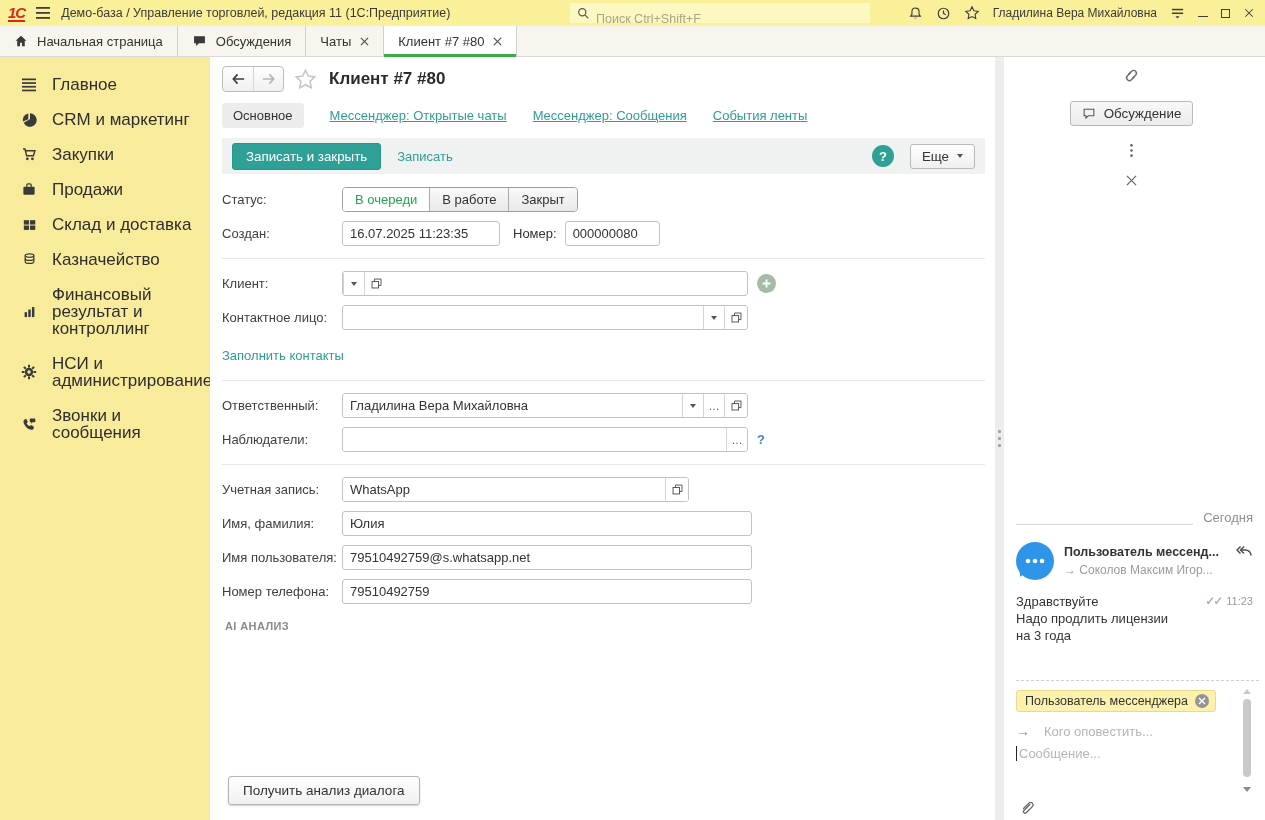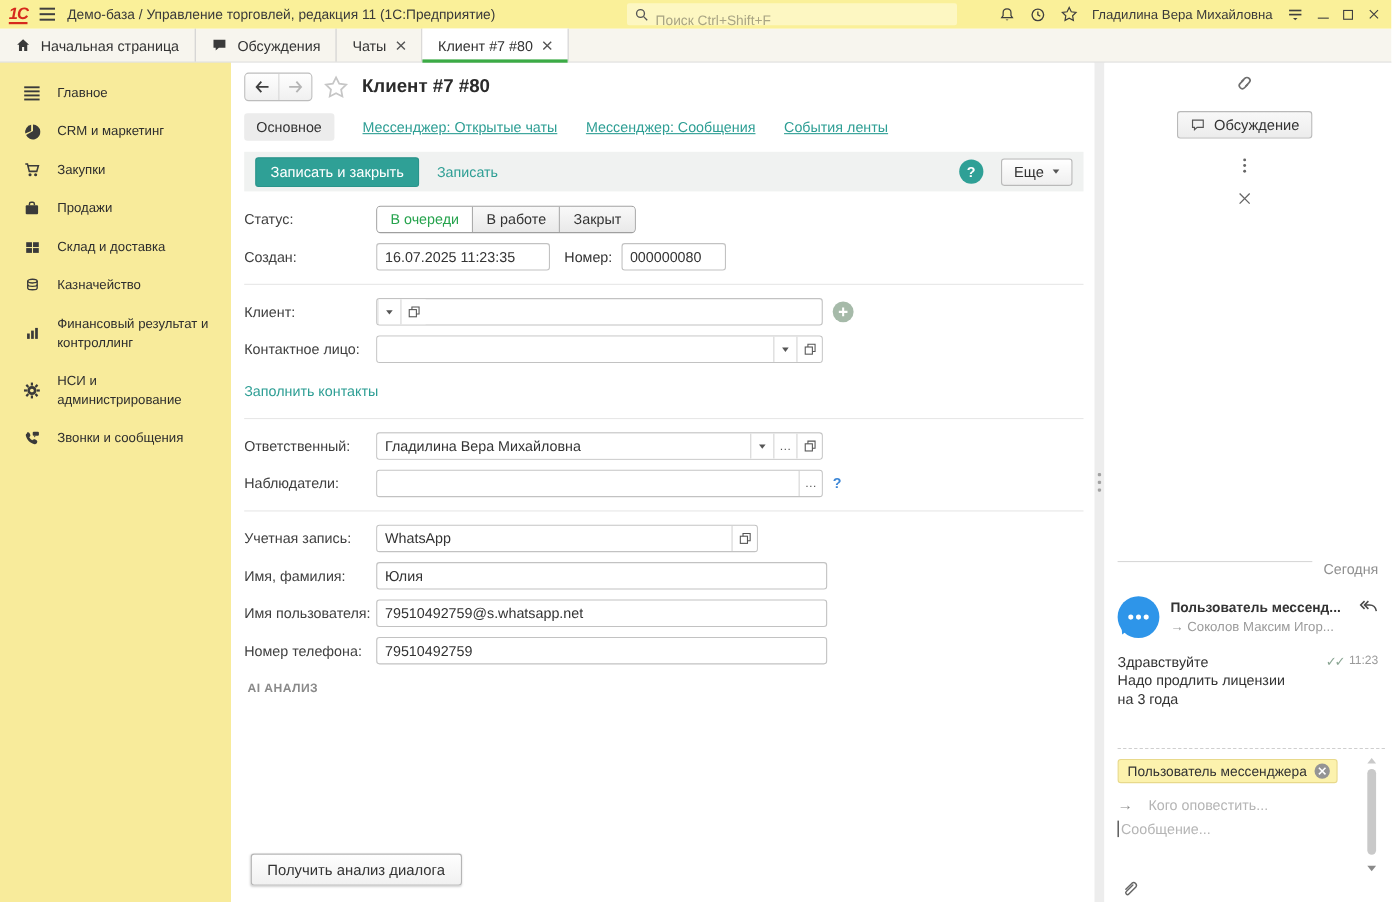--- a/index.html
+++ b/index.html
@@ -29,21 +29,21 @@
   .tab { display:flex; align-items:center; gap:9px; padding:0 14px; border-right:1px solid #cfcfcf;
          color:#333; position:relative; white-space:nowrap; }
   .tab.active { background:#fff; }
   .tab.active::after { content:""; position:absolute; left:0; right:0; bottom:-1px; height:3px; background:#3bab45; }
 
   
   .content { display:flex; height:763px; }
 
   .sidebar { width:210px; background:#f8eb9b; padding-top:10px; flex-shrink:0; }
   .side-item { display:flex; align-items:center; gap:13px; padding:9px 8px 9px 19px;
-               font-size:12px; color:#2e2e2e; line-height:17px; cursor:default; }
+               font-size:17px; color:#2e2e2e; line-height:17px; cursor:default; }
   .side-item .icn { width:20px; }
 
   .main { flex:1; min-width:0; background:#fff; display:flex; flex-direction:column; padding:5px 0 0 12px; }
   .header-row { display:flex; align-items:center; gap:10px; height:34px; }
   .navbtns { display:flex; border:1px solid #bdbdbd; border-radius:4px; overflow:hidden;
              background:linear-gradient(#fefefe,#f0f0f0); }
   .navbtn { width:30px; height:24px; display:flex; align-items:center; justify-content:center; }
   .navbtn + .navbtn { border-left:1px solid #d8d8d8; }
   .page-title { font-size:17px; color:#2b2b2b; margin-left:2px; white-space:nowrap; }
 
@@ -97,21 +97,21 @@
   .rpanel { width:261px; flex-shrink:0; background:#fff; display:flex; flex-direction:column; min-height:0; }
   .rp-header { display:flex; align-items:center; justify-content:flex-end; gap:17px;
                padding:10px 14px 4px 8px;flex-direction:column; }
   .rp-btn-discussion { display:flex; align-items:center; gap:8px; border:1px solid #b9b9b9; border-radius:3px;
                background:linear-gradient(#f8f8f8,#ececec); padding:4px 11px; color:#333; }
   .rp-search { display:flex; align-items:center; gap:8px; margin:8px 12px 0 12px;
                padding-bottom:9px; border-bottom:1px solid #dcdcdc; }
   .rp-search .ph { color:#b3b3b3; flex:1; white-space:nowrap; overflow:hidden; }
   .rp-messages { flex:1; min-height:0; display:flex; flex-direction:column; justify-content:flex-end;
                padding:0 12px 36px 12px; }
-  .date-divider { display:flex; align-items:flex-start; gap:10px; color:#8f8f8f; margin-bottom:17px; }
+  .date-divider { display:flex; align-items:flex-end; gap:10px; color:#8f8f8f; margin-bottom:17px; }
   .date-divider .line { flex:1; border-top:1px solid #d8d8d8; }
   .msg-head { display:flex; align-items:flex-start; gap:10px; }
   .avatar { width:38px; height:38px; border-radius:50%; background:#2e95e9; position:relative; flex-shrink:0; }
   .avatar::after { content:""; position:absolute; left:0; bottom:-2px; width:0; height:0;
                    border:5px solid transparent; border-top:9px solid #2e95e9; transform:rotate(24deg); }
   .msg-meta { flex:1; min-width:0; padding-top:3px; }
   .msg-sender-row { display:flex; align-items:center; justify-content:space-between; }
   .msg-sender { font-weight:bold; font-size:12.5px; color:#333; white-space:nowrap; overflow:hidden; }
   .msg-recipient { color:#9b9b9b; font-size:12px; margin-top:4px; white-space:nowrap; overflow:hidden; }
   .msg-body { margin-top:13px; position:relative; white-space:pre-line; line-height:17px; color:#333; }

